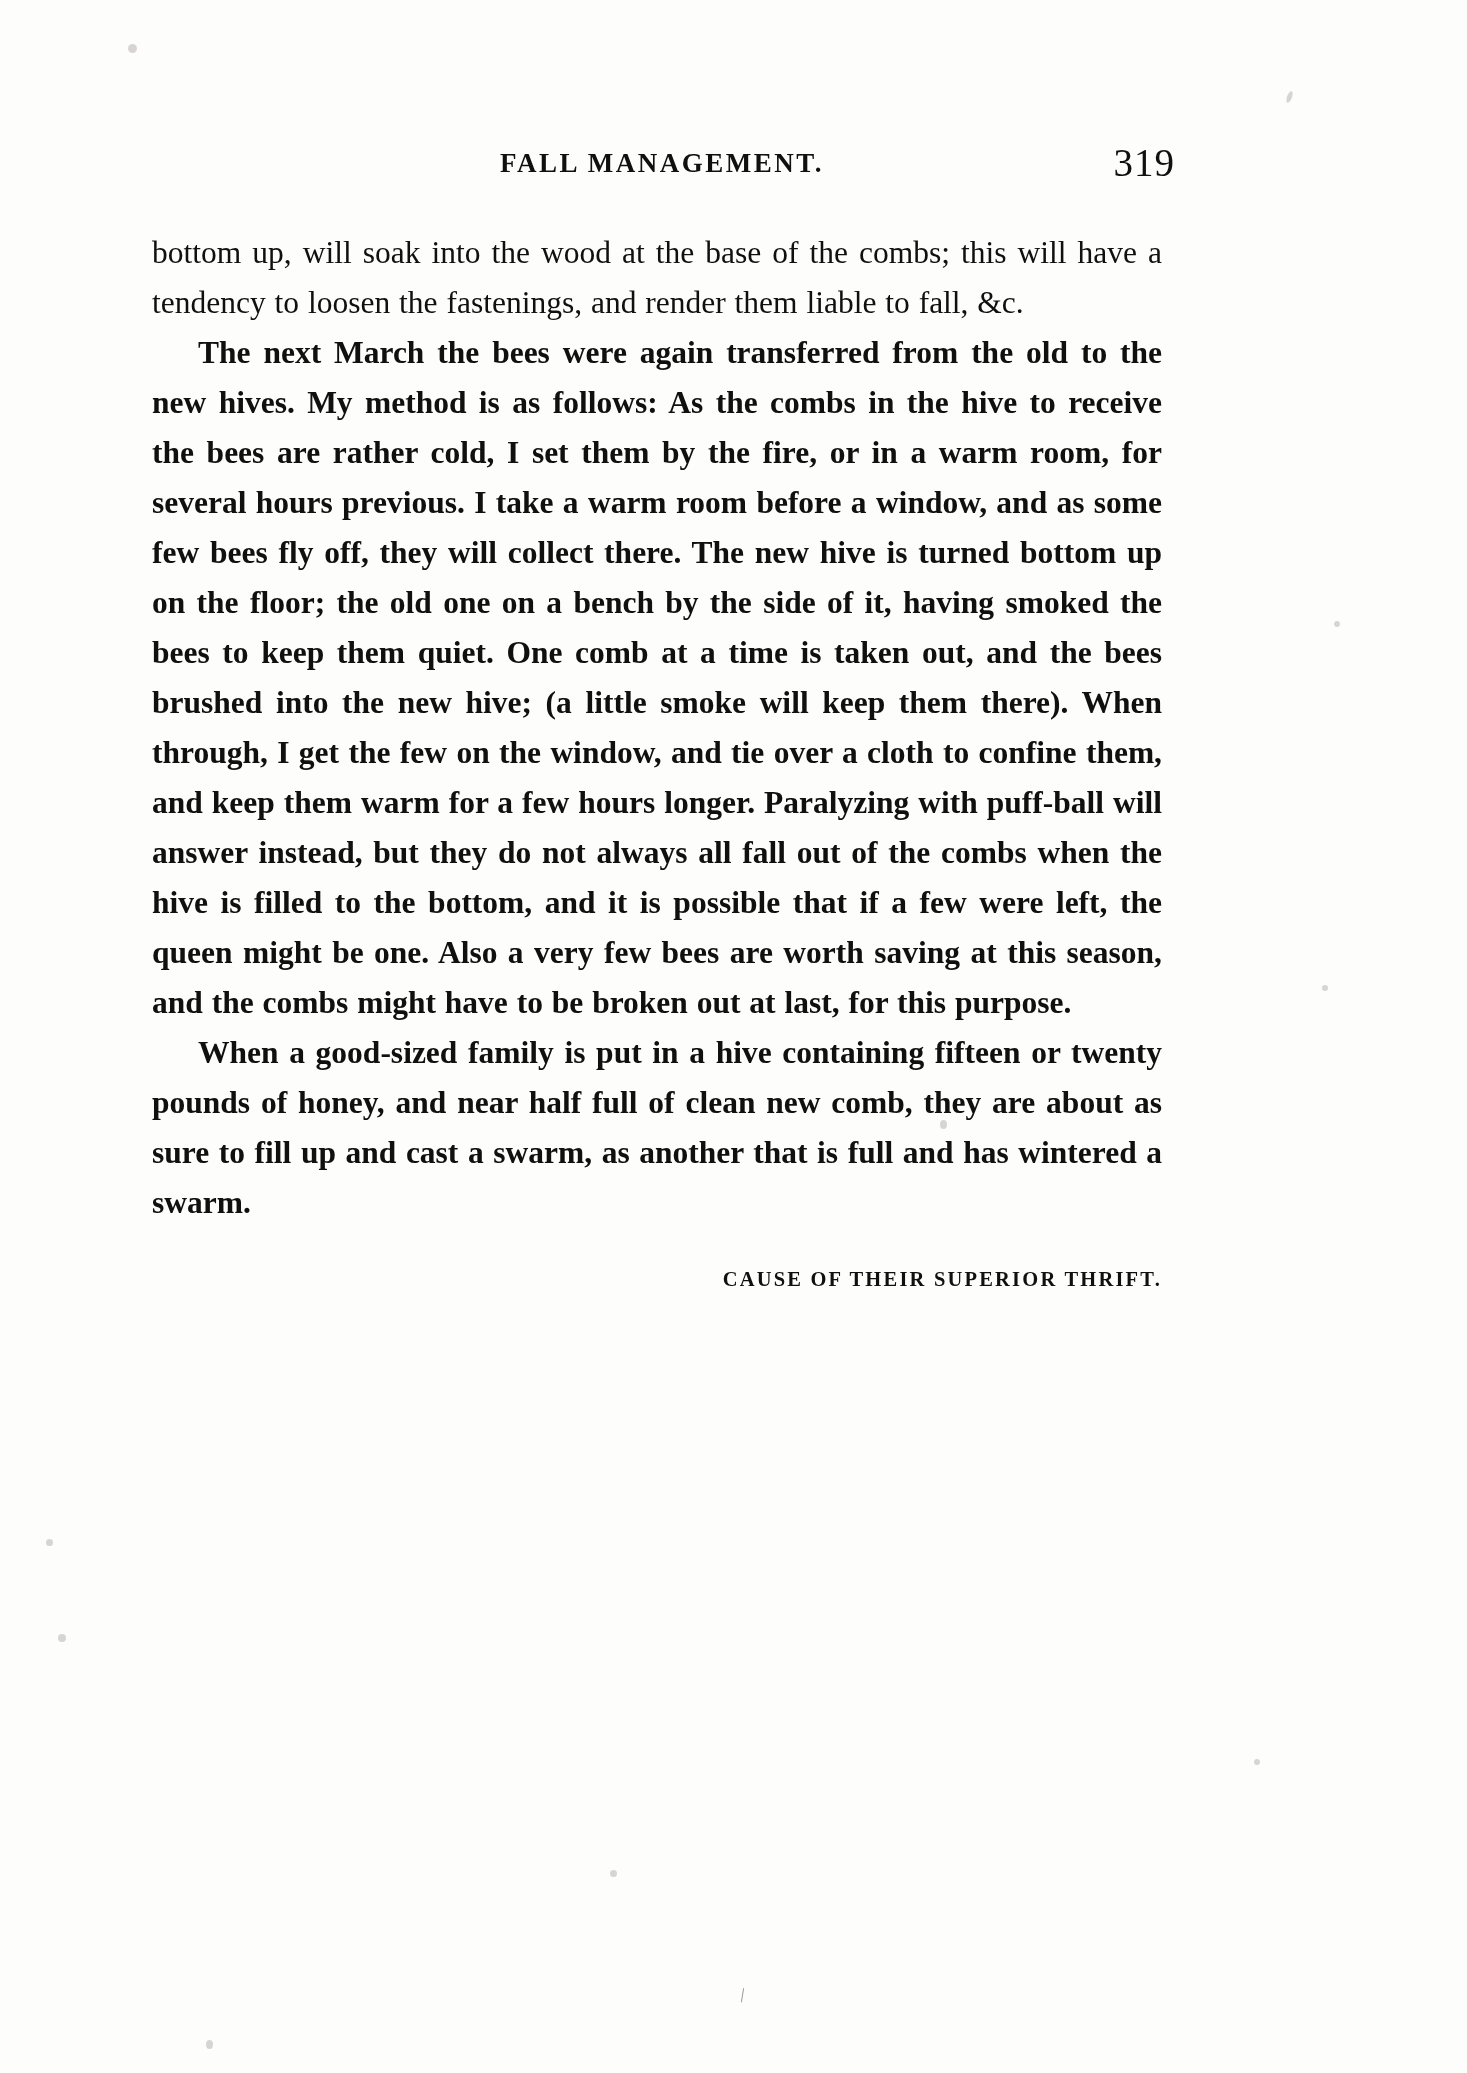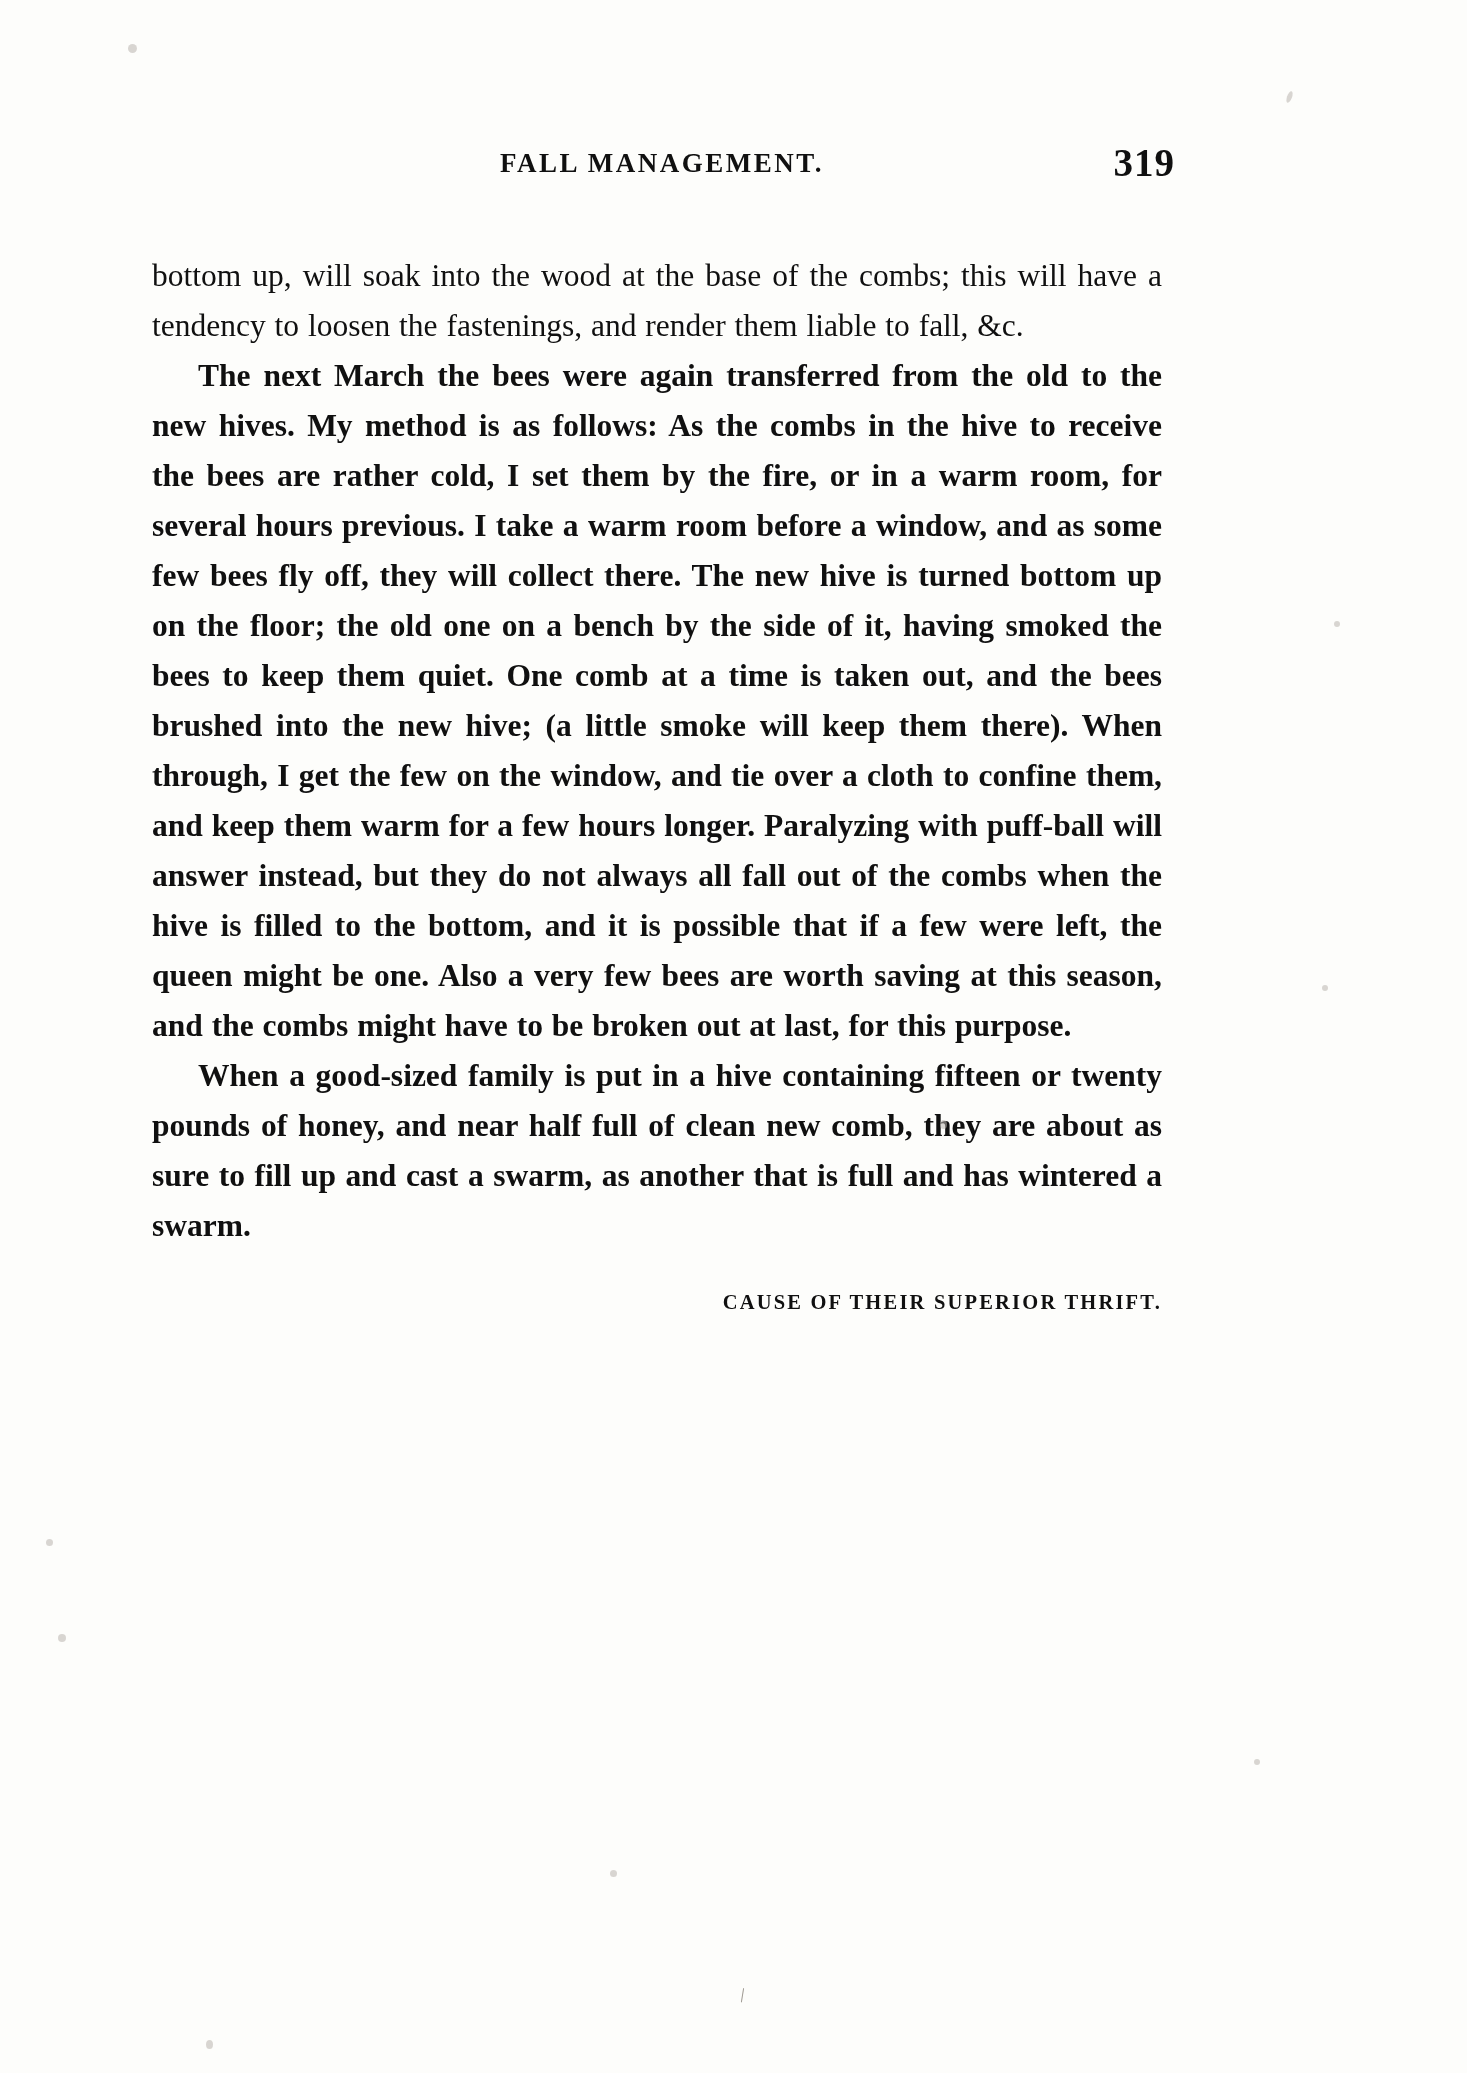--- a/index.html
+++ b/index.html
@@ -36,29 +36,28 @@
     letter-spacing: 2.5px;
     font-weight: bold;
     font-variant: small-caps;
     white-space: nowrap;
   }
   .folio {
     position: absolute;
     right: 135px;
     top: -8px;
     font-size: 39px;
-    font-weight: bold;
+    font-weight: normal;
     letter-spacing: 1px;
   }
   .body-text {
     position: absolute;
     top: 228px;
     left: 152px;
     width: 1010px;
-    margin-top: 23px;
   }
   .para {
     margin: 0 0 0 0;
     font-size: 31.5px;
     line-height: 50px;
     text-align: justify;
     text-justify: inter-word;
     word-spacing: 1px;
   }
   .para.indent {

